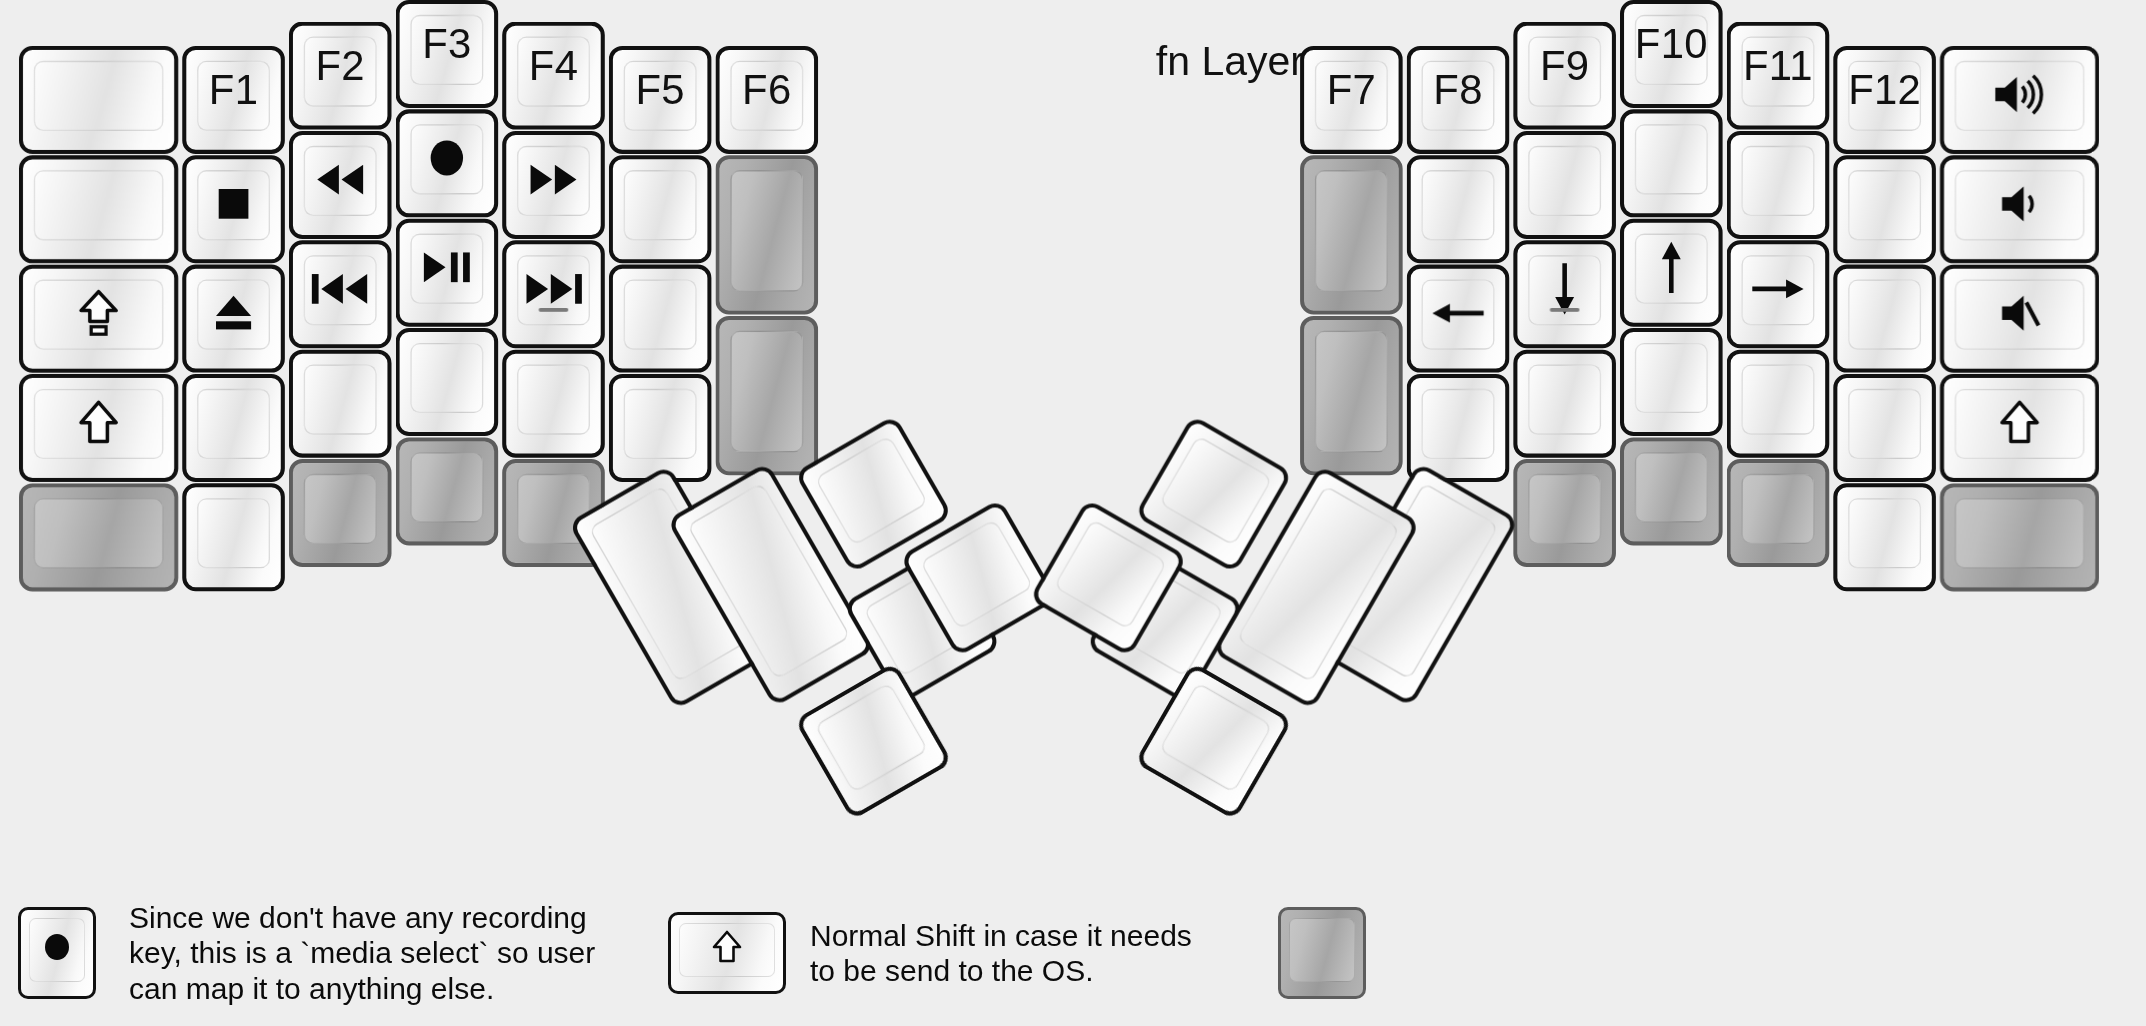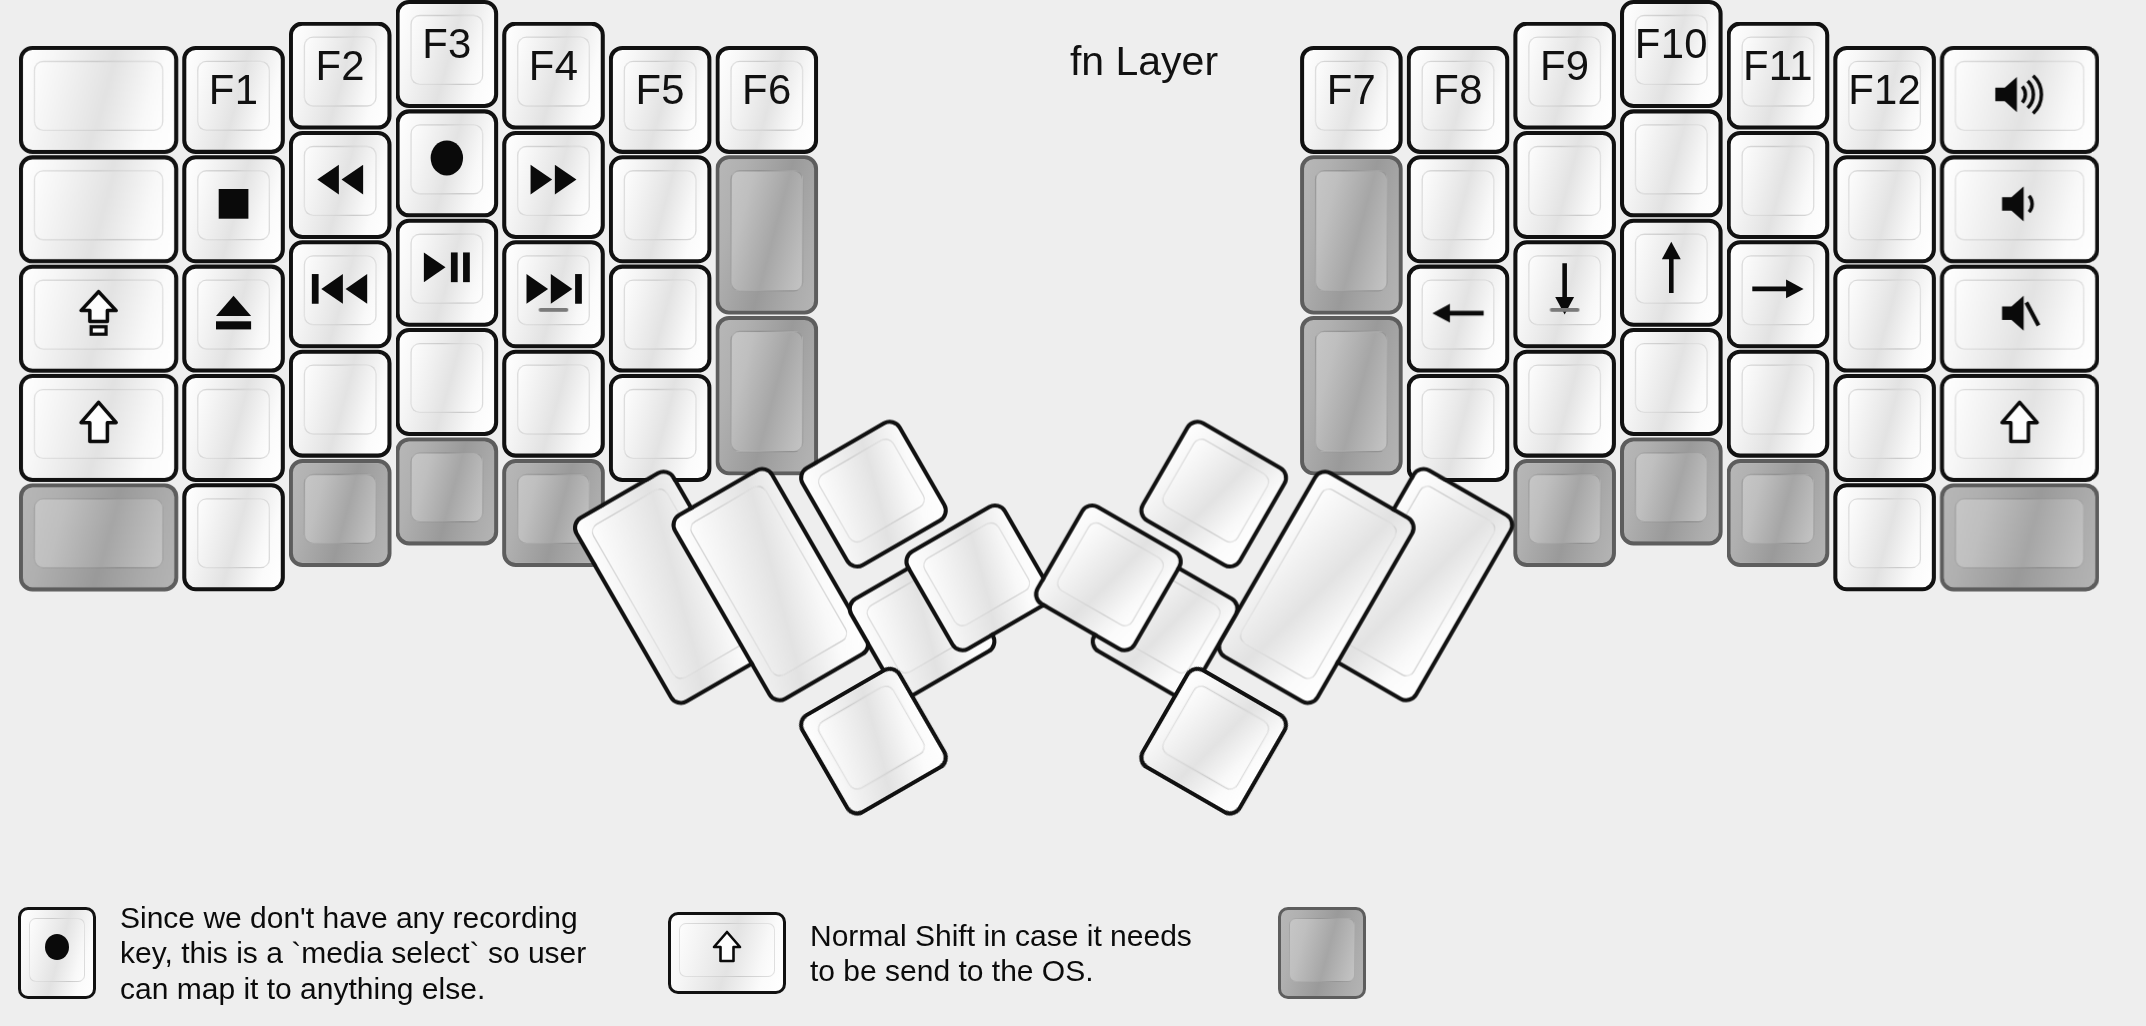--- a/index.html
+++ b/index.html
@@ -60,21 +60,21 @@
     left:50%;transform:translateX(-50%);
     bottom:24px;
     width:22px;height:3px;background:#7a7a7a;border-radius:2px;
     z-index:3;
   }
 
   
   #title{
     position:absolute;
     left:984px;top:38px;
-    width:320px;text-align:center;
+    width:320px;text-align:right;
     font-size:41px;color:#111;
     white-space:nowrap;
   }
 
   
   #legend{position:absolute;left:0;top:880px;width:2146px;height:146px;}
   .legend-item{position:absolute;display:flex;align-items:center;}
   .legend-key{
     position:relative;flex:0 0 auto;
     box-sizing:border-box;
@@ -500,21 +500,21 @@
       <div class="key" style="left: 856px; top: 506px; width: 86px; height: 86px; transform: rotate(30deg);">
         <div class="inner"></div>
         <div class="lbl"></div>
       </div>
       <div class="key" style="left: 778px; top: 385px; width: 86px; height: 86px; transform: rotate(30deg);">
         <div class="inner"></div>
         <div class="lbl"></div>
       </div>
     </div>
   <div id="legend">
-      <div class="legend-item" style="left: 18px; top: 0px; height: 146px;">
+      <div class="legend-item" style="left: 18px; top: 0px; height: 146px; gap: 9px;">
         <div class="legend-key" style="width: 78px; height: 92px;">
           <div class="inner"></div>
           <div class="lbl"><svg width="34" height="34" viewBox="0 0 34 34">
               <ellipse cx="17" cy="17" rx="12" ry="13" fill="#0a0a0a"></ellipse>
             </svg></div>
         </div>
         <div class="legend-text">Since we don't have any recording
 key, this is a `media select` so user
 can map it to anything else.</div>
       </div>

